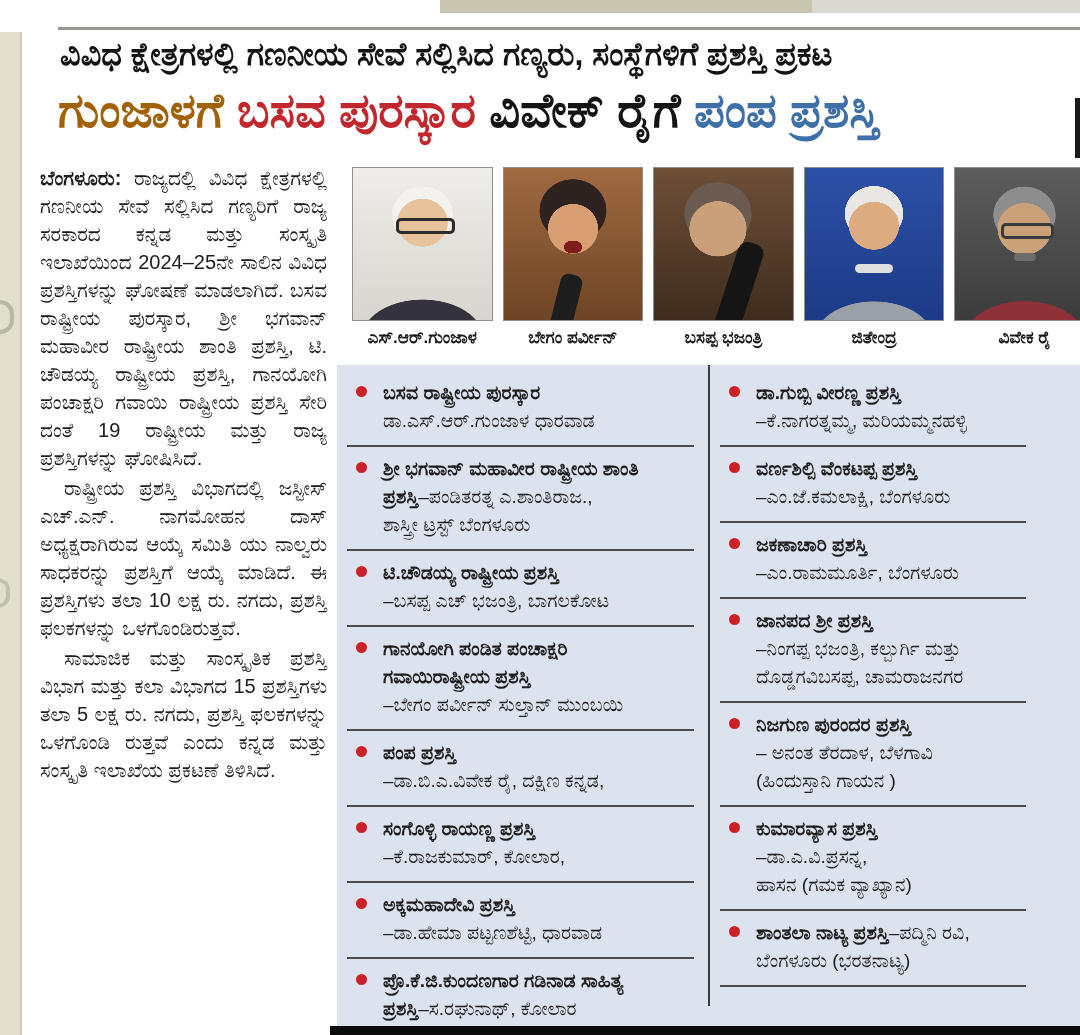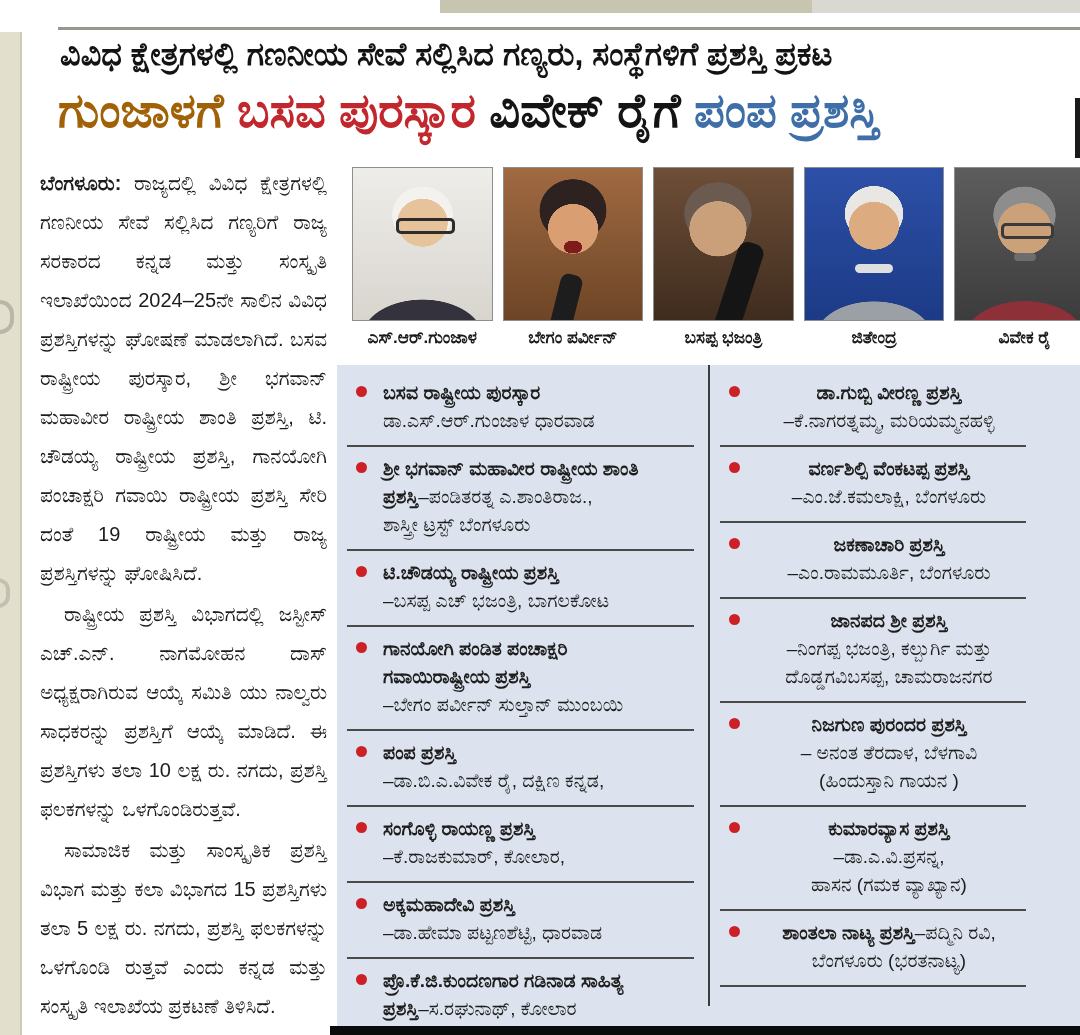--- a/index.html
+++ b/index.html
@@ -13,21 +13,21 @@
   .top-rule{position:absolute;left:58px;top:27px;width:1022px;height:3px;background:#97978f;}
   .artifact-1{position:absolute;left:-6px;top:300px;width:16px;height:26px;border:4px solid #b9b7a8;border-left:none;border-radius:0 14px 14px 0;}
   .artifact-2{position:absolute;left:-8px;top:578px;width:14px;height:22px;border:4px solid #c2c0b1;border-left:none;border-radius:0 12px 12px 0;}
   .right-tick{position:absolute;right:0;top:98px;width:5px;height:60px;background:#1a1a1a;}
 
   
   .kicker{position:absolute;left:60px;top:36px;width:1000px;font-size:32px;font-weight:bold;color:#131313;letter-spacing:0;white-space:nowrap;}
   .headline{position:absolute;left:58px;top:80px;width:1014px;font-size:48px;font-weight:bold;line-height:62px;white-space:nowrap;}
 
   
-  .article{position:absolute;left:40px;top:164px;width:287px;color:#1c1c1c;font-size:20px;line-height:39px;text-align:justify;}
+  .article{position:absolute;left:40px;top:164px;width:287px;color:#1c1c1c;font-size:20px;line-height:28px;text-align:justify;}
   .article p{margin:0 0 2px 0;}
   .article p + p{text-indent:24px;}
   .article b{font-weight:bold;}
 
   
   .photo-row{position:absolute;left:337px;top:167px;width:743px;display:flex;gap:10px;padding-left:15px;}
   .fig{flex:1;margin:0;display:flex;flex-direction:column;}
   .photo{height:152px;border:1px solid #8e8e8e;position:relative;overflow:hidden;}
   .cap{font-size:17px;font-weight:bold;color:#1a1a1a;text-align:center;padding-top:7px;height:26px;white-space:nowrap;overflow:hidden;}
 
@@ -59,21 +59,21 @@
       radial-gradient(ellipse 32% 28% at 50% 40%,#caa178 0 60%,transparent 61%),
       radial-gradient(ellipse 37% 31% at 50% 31%,#8d8d8d 0 60%,transparent 61%),
       radial-gradient(ellipse 72% 42% at 50% 113%,#8e3038 0 60%,transparent 61%),
       linear-gradient(#5d5d5d,#3c3c3c);}
   .p5::before{content:"";position:absolute;left:33%;top:36%;width:34%;height:10px;border:3px solid #3a3a3a;border-radius:5px;}
   .p5::after{content:"";position:absolute;left:42%;top:56%;width:16%;height:8px;border-radius:4px;background:#6d6d6d;}
 
   
   .panel{position:absolute;left:337px;top:365px;width:743px;height:661px;background:#dde3ee;display:flex;}
   .awards-col{width:371px;box-sizing:border-box;padding-top:6px;}
-  .awards-col.right{width:332px;border-left:2px solid #3c3c3c;height:97%;text-align:center;}
+  .awards-col.right{width:332px;border-left:2px solid #3c3c3c;height:97%;}
   .award{position:relative;margin:0 14px 0 10px;padding:8px 4px 10px 36px;border-bottom:2px solid #4a4a4a;color:#1d1d1d;}
   .bullet{position:absolute;left:9px;top:15px;width:11px;height:11px;border-radius:50%;background:#cc2026;}
   .aline{font-size:19px;line-height:28px;}
   .ab{font-weight:bold;}
 
   .black-bar{position:absolute;left:330px;top:1026px;width:750px;height:9px;background:#0b0b0b;}
 </style>
 </head>
 <body>
 

